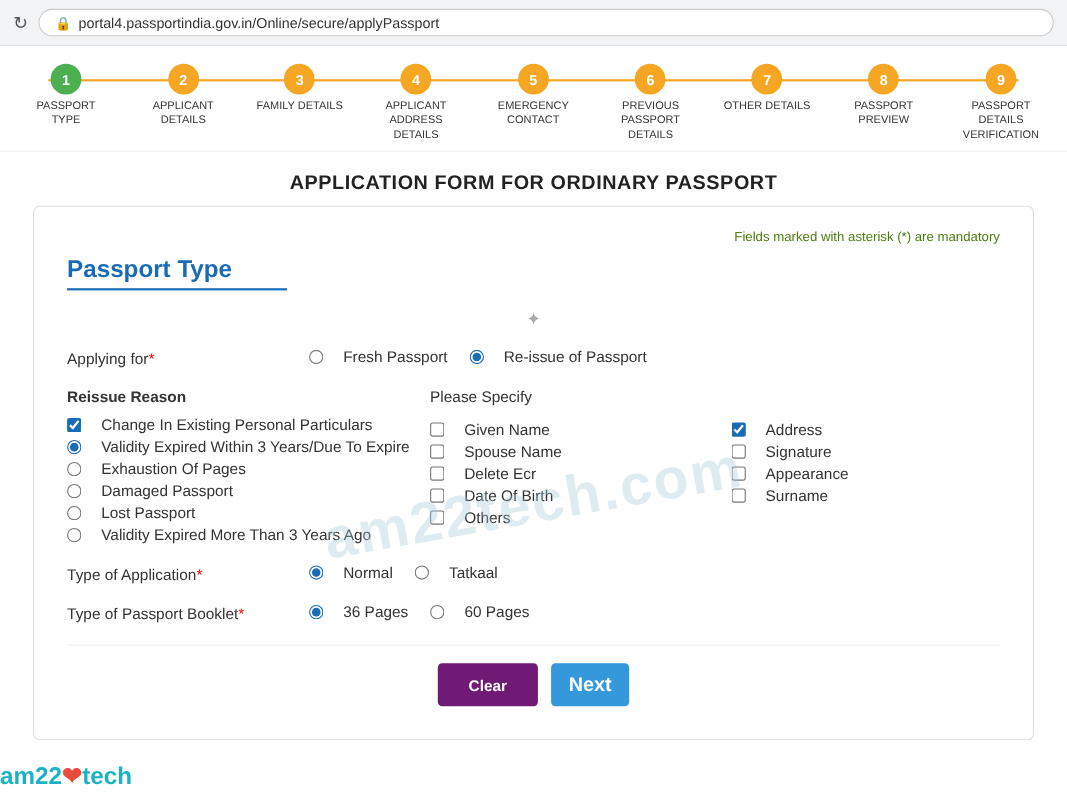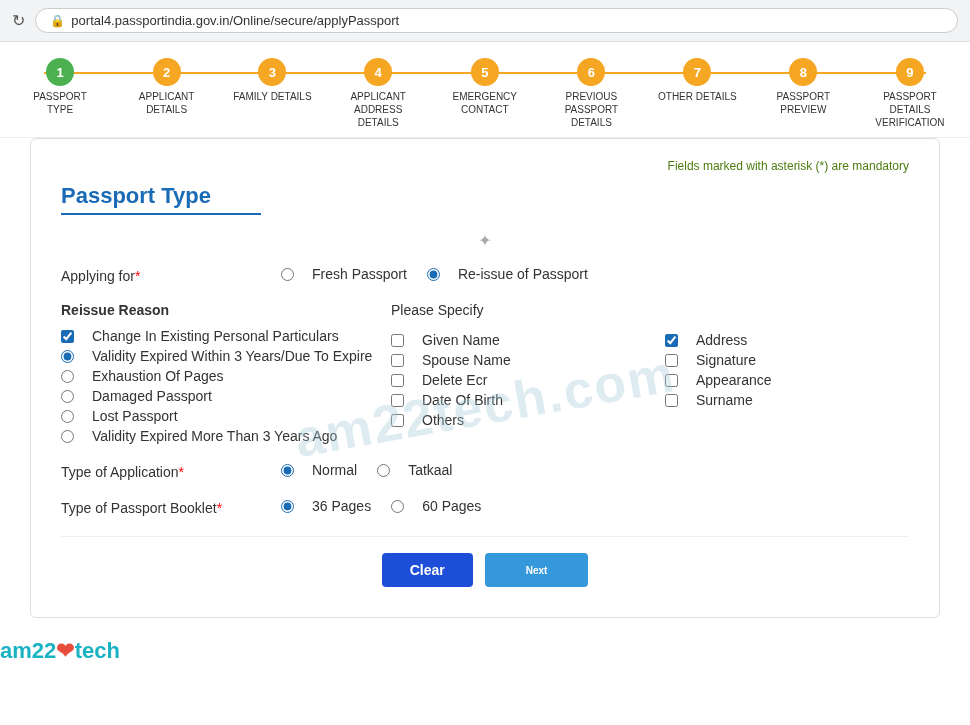--- a/index.html
+++ b/index.html
@@ -194,36 +194,36 @@
     
     .btn-row {
       display: flex;
       justify-content: center;
       gap: 12px;
       margin-top: 20px;
       padding-top: 16px;
       border-top: 1px solid #eee;
     }
     .btn-clear {
-      background: #1d4ed8;
+      background: #701a75;
       color: white;
       border: none;
       border-radius: 4px;
       padding: 9px 28px;
       font-size: 14px;
       cursor: pointer;
       font-weight: bold;
     }
     .btn-next {
       background: #3498db;
       color: white;
       border: none;
       border-radius: 4px;
-      padding: 9px 41px;
-      font-size: 10px;
+      padding: 9px 16px;
+      font-size: 18px;
       cursor: pointer;
       font-weight: bold;
     }
     .brand-bottom {
       display: flex;
       justify-content: flex-start;
       padding-right: 40px;
       padding-bottom: 10px;
     }
     .brand-text {
@@ -297,20 +297,21 @@
         <div class="step-circle">8</div>
         <div class="step-label">PASSPORT PREVIEW</div>
       </div>
       <div class="step">
         <div class="step-circle">9</div>
         <div class="step-label">PASSPORT DETAILS VERIFICATION</div>
       </div>
     </div>
   </div>
 
+  <div class="page-title-section">APPLICATION FORM FOR ORDINARY PASSPORT</div>
 
   <div class="form-wrapper">
     <div class="mid-watermark">am22tech.com</div>
     <div class="form-card">
       <div class="mandatory-note">Fields marked with asterisk (*) are mandatory</div>
 
       <div class="section-title">Passport Type</div>
       <hr class="section-divider">
       <div class="compass-icon">✦</div>
 

